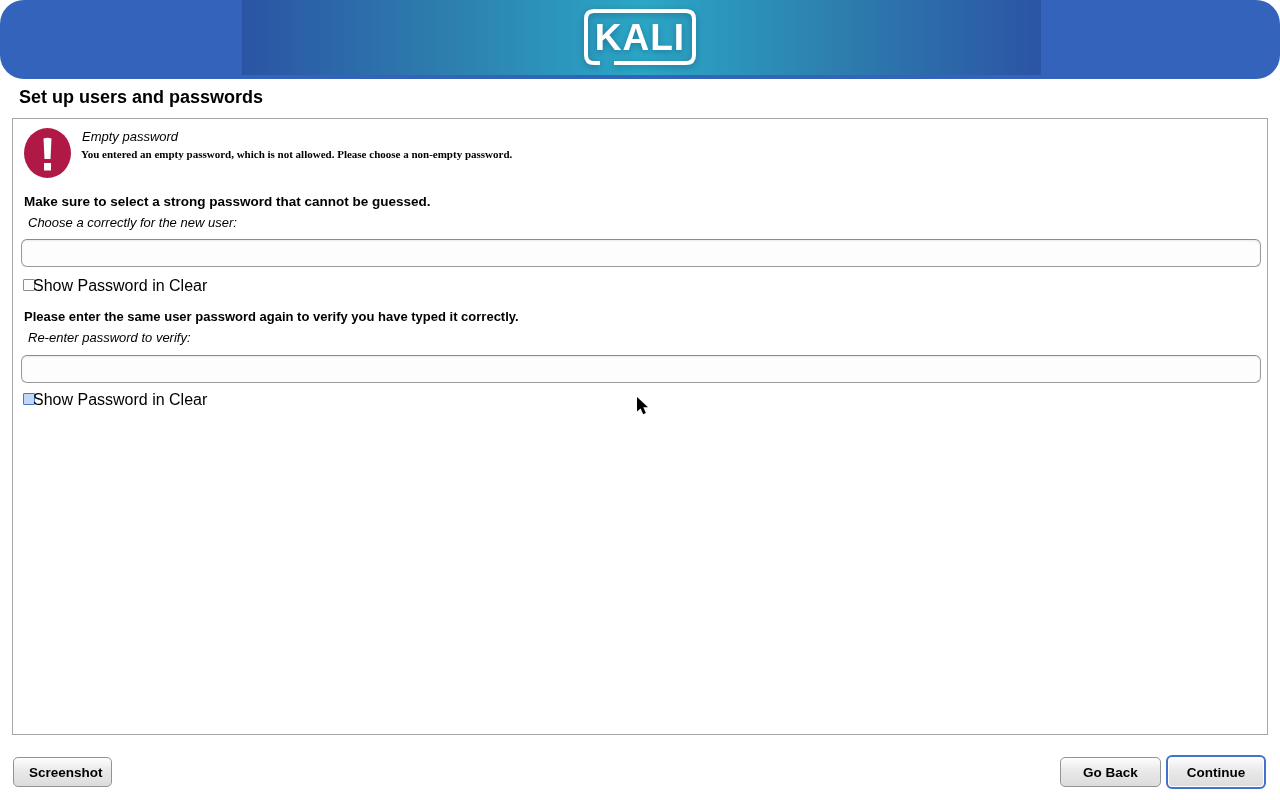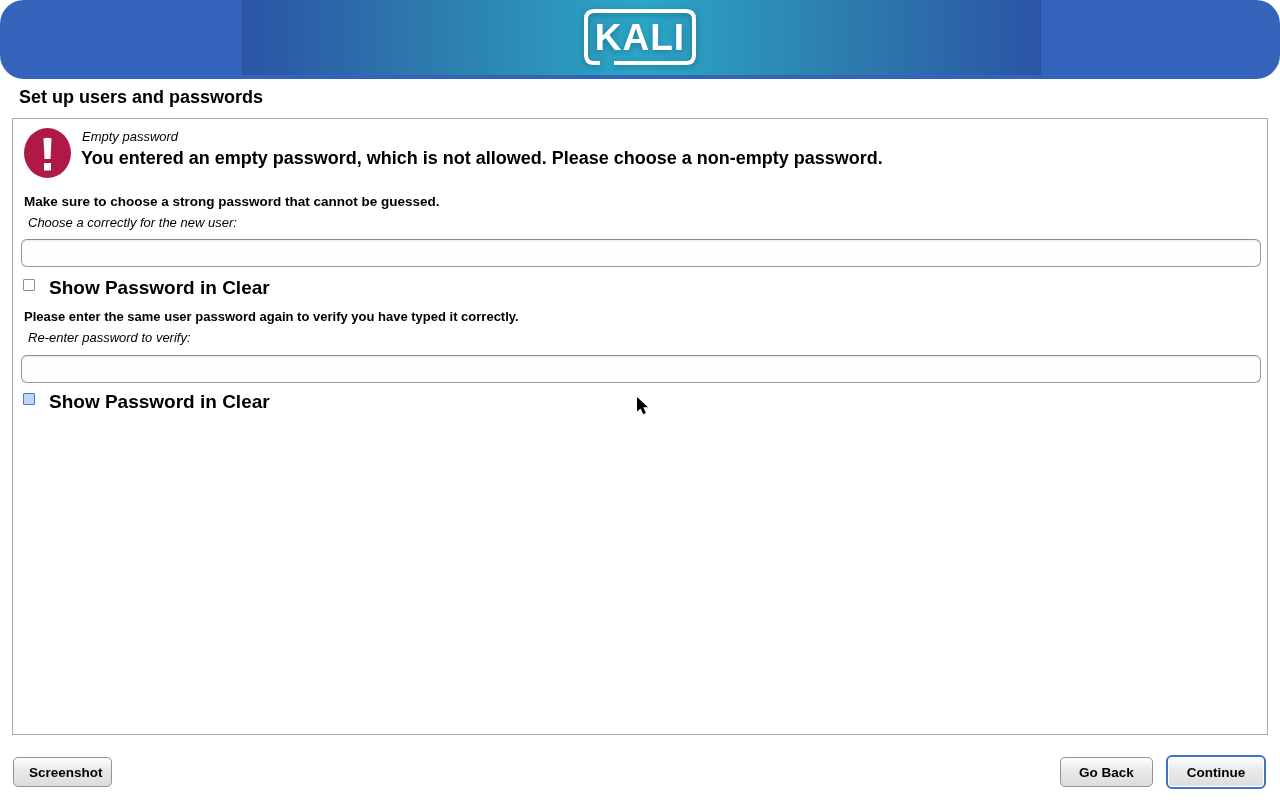--- a/index.html
+++ b/index.html
@@ -52,21 +52,21 @@
     background: #ffffff;
   }
 
   .error-icon { position: absolute; left: 11px; top: 9px; }
   .error-title {
     position: absolute; left: 69px; top: 10px;
     font-size: 13px; font-style: italic;
   }
   .error-message {
     position: absolute; left: 68px; top: 29px;
-    font-size: 18px; font-weight: bold;
+    font-size: 11px; font-weight: bold; font-family: Liberation Serif, serif;
   }
 
   .strong-heading {
     position: absolute; left: 11px; top: 75px;
     font-size: 13.5px; font-weight: bold;
   }
   .field-label-1 {
     position: absolute; left: 15px; top: 96px;
     font-size: 13px; font-style: italic;
   }
@@ -94,22 +94,22 @@
     width: 12px; height: 12px;
     border: 1px solid #8e8e8e;
     border-radius: 1px;
     background: #fdfdfd;
   }
   .checkbox.focused {
     border: 1px solid #4a77c6;
     background: #c0d6f5;
   }
   .check-label {
-    position: absolute; left: 26px; top: -1px;
-    font-size: 19px; font-weight: bold;
+    position: absolute; left: 10px; top: -1px;
+    font-size: 16px; font-weight: normal;
     white-space: nowrap;
   }
 
   .verify-heading {
     position: absolute; left: 11px; top: 190px;
     font-size: 13px; font-weight: bold;
   }
   .field-label-2 {
     position: absolute; left: 15px; top: 211px;
     font-size: 13px; font-style: italic; text-align: right;
@@ -126,21 +126,21 @@
     border-radius: 5px;
     background: linear-gradient(#fefefe, #e9e9e9 45%, #dcdcdc);
     font-family: "Liberation Sans", sans-serif;
     font-size: 13.5px; font-weight: bold;
     color: #000;
     padding: 0 15px;
     cursor: pointer;
     text-align: center;
   }
   .btn-screenshot { left: 13px; top: 757px; width: 99px; }
-  .btn-goback   { left: 1060px; top: 757px; width: 93px; }
+  .btn-goback   { left: 1060px; top: 757px; width: 101px; }
   .btn-continue {
     left: 1166px; top: 755px; width: 100px; height: 34px;
     border: 2px solid #4273c8;
     border-radius: 6px;
     box-shadow: inset 0 0 0 1px #ffffff;
   }
 </style>
 </head>
 <body>
 
@@ -157,21 +157,21 @@
 <div class="main-frame">
 
   <svg class="error-icon" width="47" height="50" viewBox="0 0 47 50">
     <ellipse cx="23.5" cy="25" rx="23.5" ry="25" fill="#b01946"></ellipse>
     <path d="M 19.5 10.5 Q 23.5 9 27.5 10.5 L 26.5 31 L 20.5 31 Z" fill="#ffffff"></path>
     <rect x="20" y="35" width="7" height="7.5" fill="#ffffff"></rect>
   </svg>
   <div class="error-title">Empty password</div>
   <div class="error-message">You entered an empty password, which is not allowed. Please choose a non-empty password.</div>
 
-  <div class="strong-heading">Make sure to choose a strong password that cannot be guessed.</div>
+  <div class="strong-heading">Make sure to select a strong password that cannot be guessed.</div>
   <div class="field-label-1">Choose a correctly for the new user:</div>
   <input class="pw-input pw-input-1" type="password" value="" style="">
   <div class="check-row check-row-1">
     <div class="checkbox"></div>
     <div class="check-label">Show Password in Clear</div>
   </div>
 
   <div class="verify-heading">Please enter the same user password again to verify you have typed it correctly.</div>
   <div class="field-label-2">Re-enter password to verify:</div>
   <input class="pw-input pw-input-2" type="password" value="" style="">

